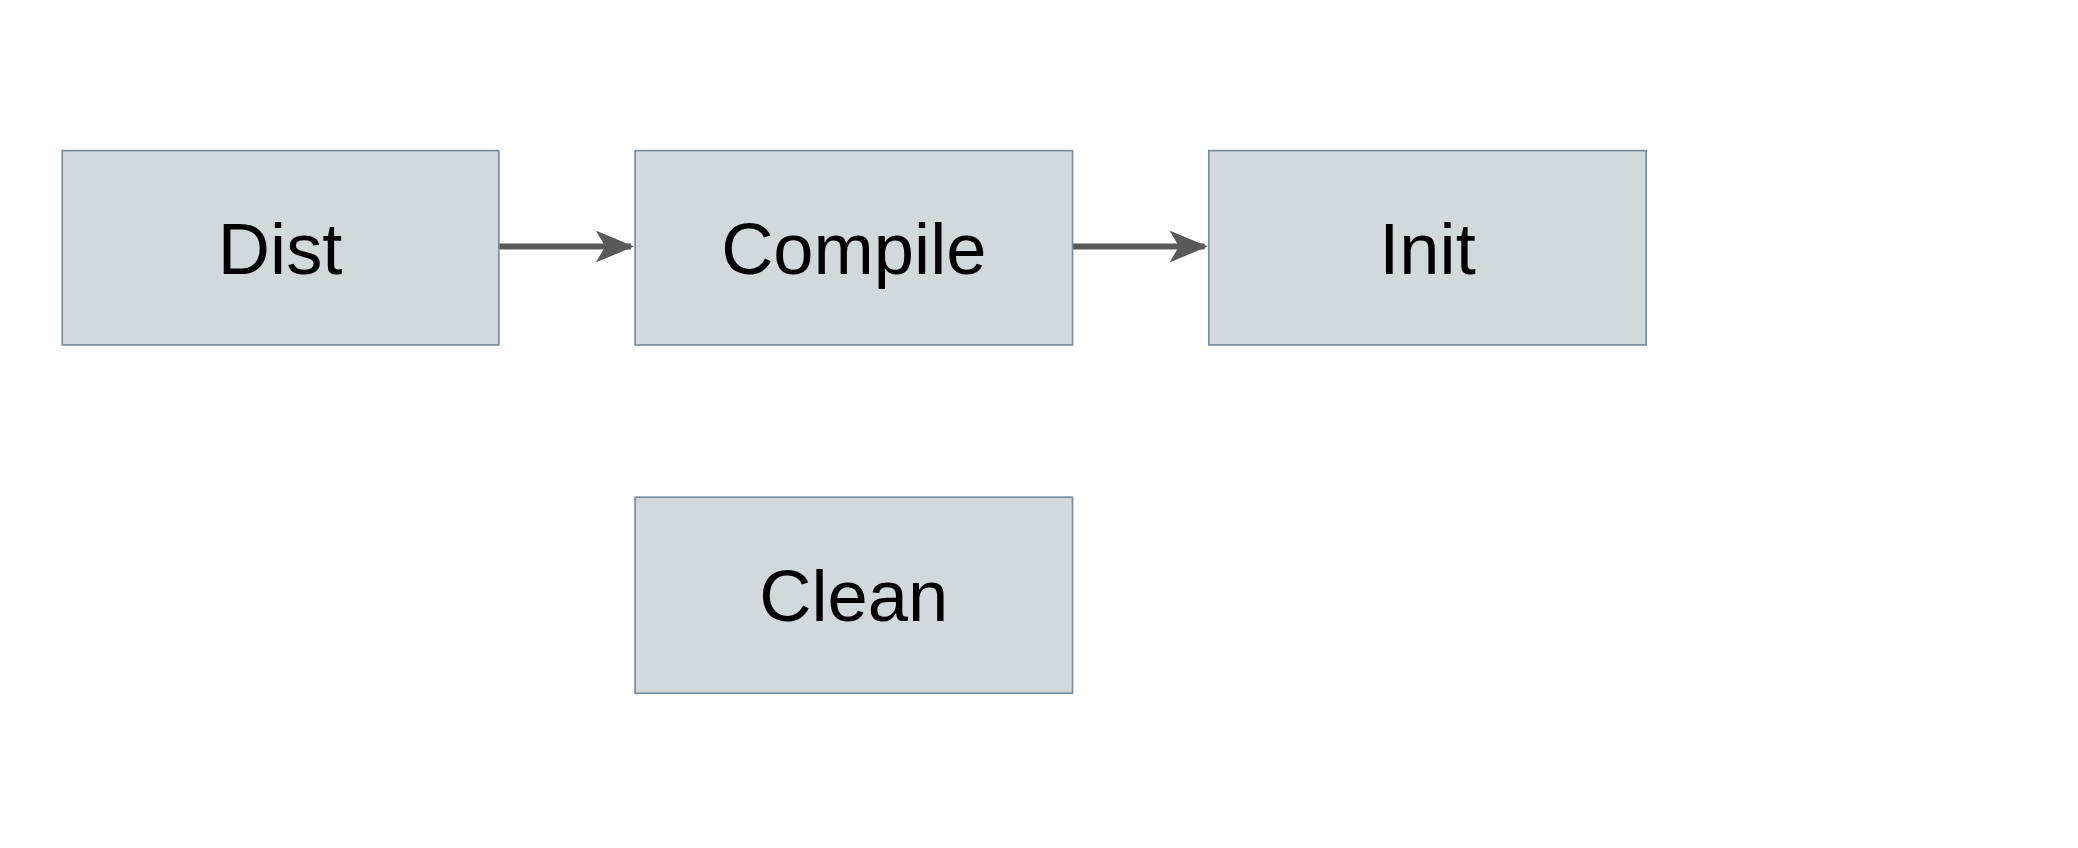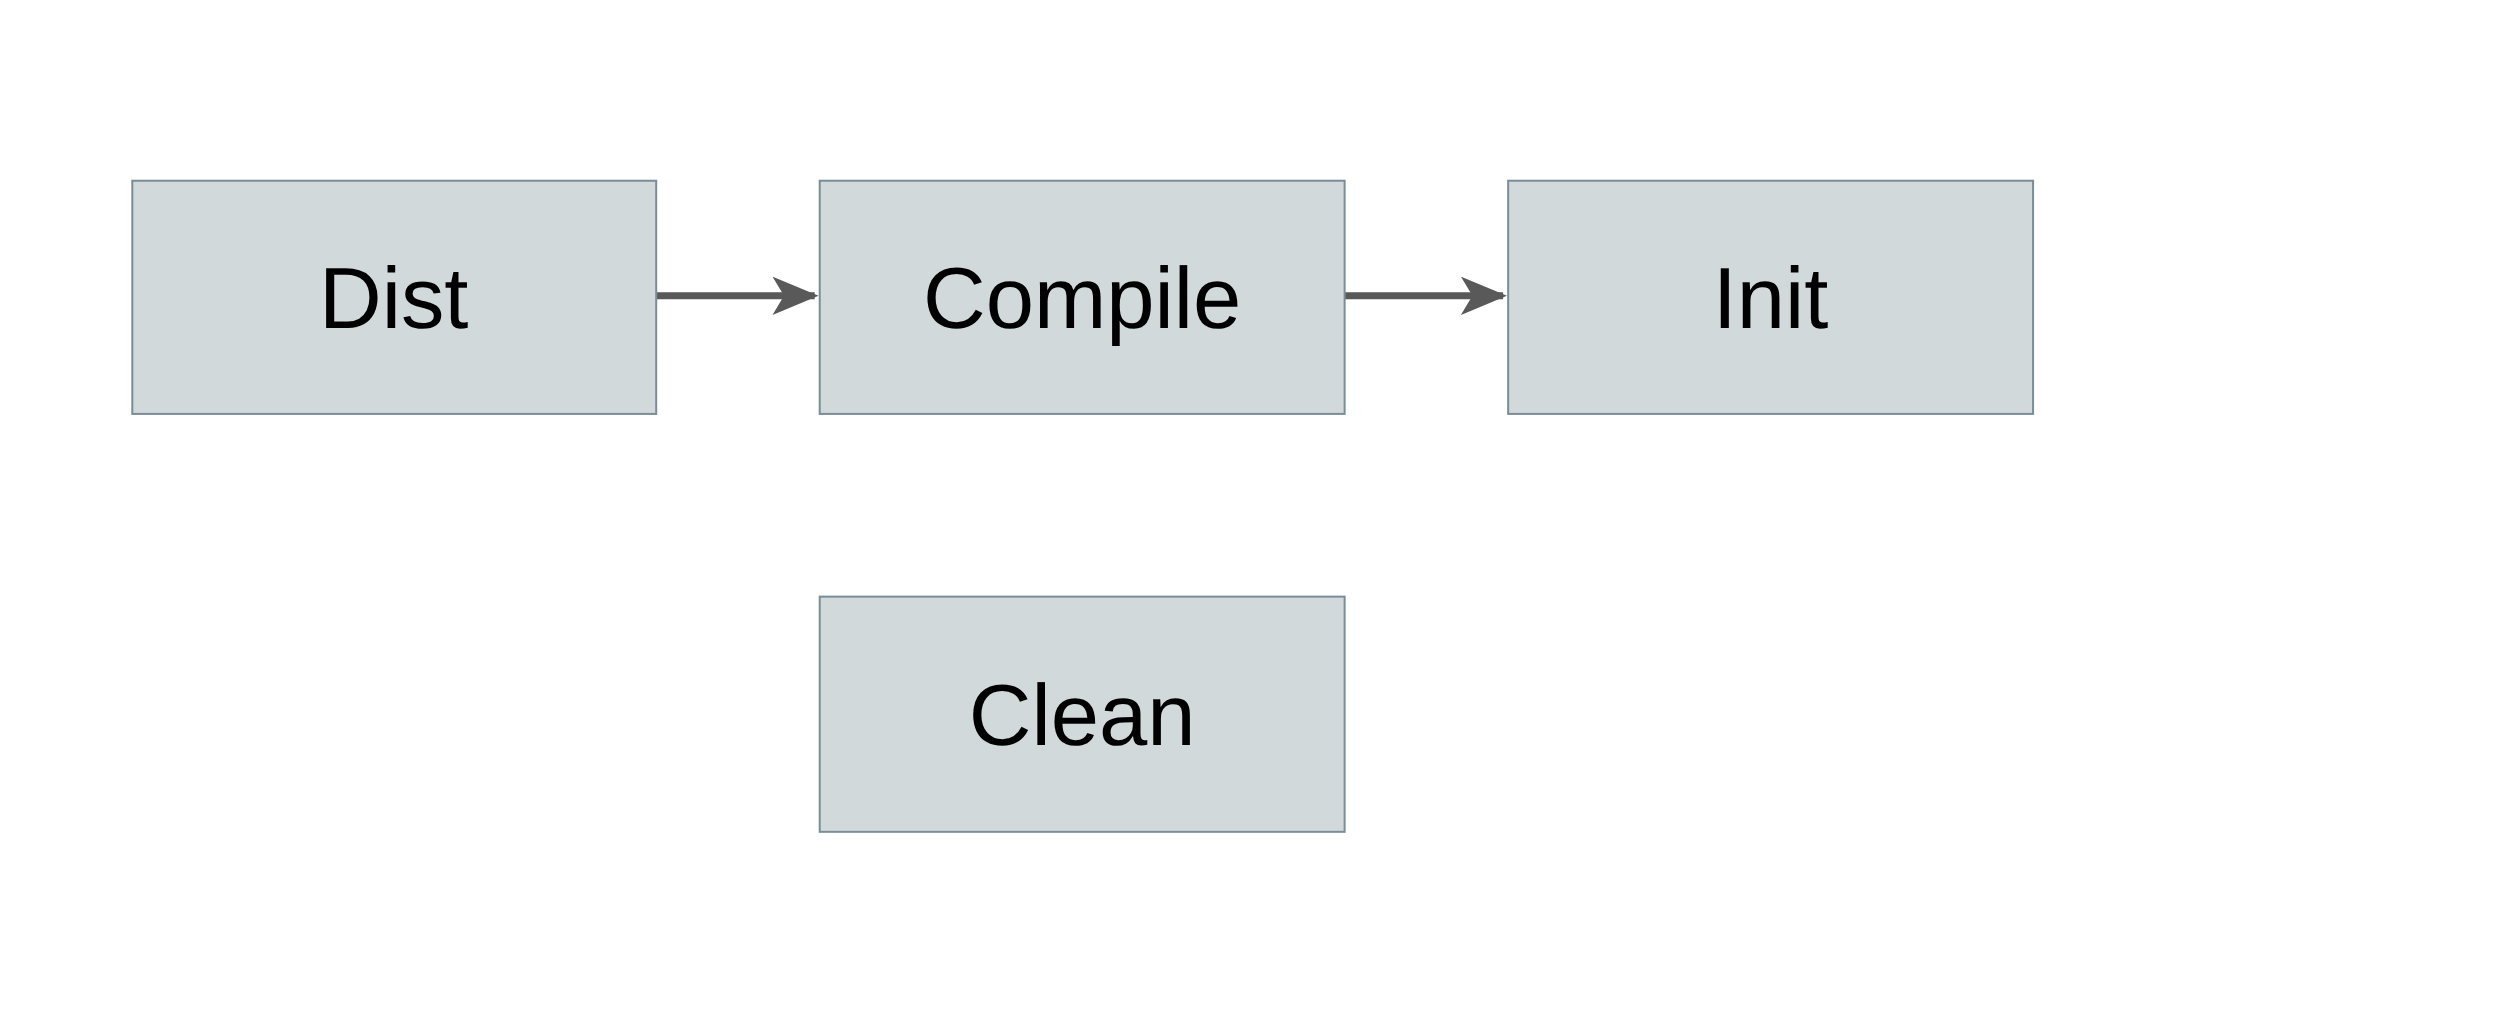--- a/index.html
+++ b/index.html
@@ -7,21 +7,20 @@
     padding: 0;
     background: #ffffff;
   }
   .canvas {
     position: relative;
     width: 1748px;
     height: 848px;
     background: #ffffff;
     overflow: hidden;
     font-family: "Liberation Sans", "DejaVu Sans", sans-serif;
-    margin-left: 48px;
   }
   .canvas svg {
     display: block;
     width: 100%;
     height: 100%;
   }
   .node-box {
     fill: #d2d9db;
     stroke: #7a8e99;
     stroke-width: 2;

